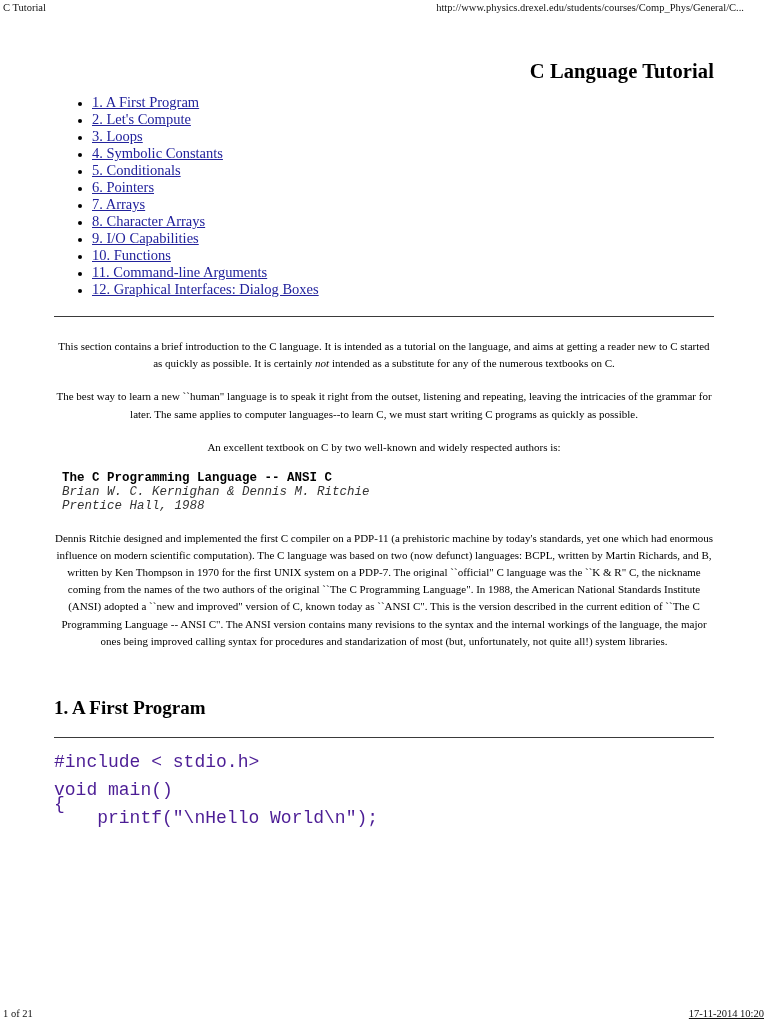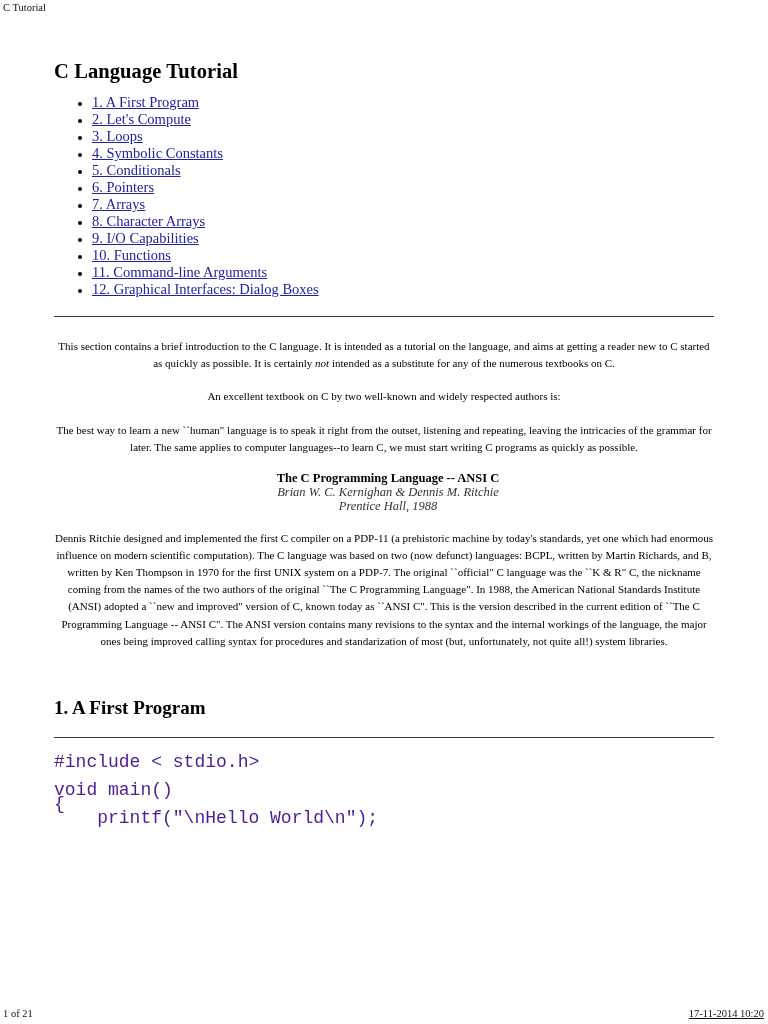--- a/index.html
+++ b/index.html
@@ -72,21 +72,21 @@
   .page {
     position: absolute;
     top: 40px;
     left: 54px;
     width: 660px;
   }
 
   h1.doc-title {
     font-size: 20.5px;
     font-weight: bold;
-    text-align: left;
+    text-align: right;
     margin: 18px 0 0 0;
     line-height: 26px;
     letter-spacing: 0.1px;
   }
 
   p.toc-label {
     font-size: 14.5px;
     font-weight: bold;
     margin: 25px 0 0 0;
     line-height: 18px;
@@ -125,27 +125,26 @@
 
   p.body {
     font-size: 11px;
     line-height: 17.2px;
     margin: 16px 0 0 0;
     text-align: center;
   }
   p.body.first { margin-top: 21px; }
 
   pre.cite {
-    font-family: Liberation Serif, serif;
+    font-family: Liberation Mono, monospace;
     font-size: 12.5px;
     line-height: 14.2px;
     margin: 15px 0 0 0;
     padding: 0 0 0 8px;
     white-space: pre;
-    text-align: center;
   }
   pre.cite .cite-title { font-weight: bold; }
   pre.cite .cite-author,
   pre.cite .cite-pub { font-style: italic; color: #333333; }
 
   h2.section-title {
     font-size: 19px;
     font-weight: bold;
     margin: 46px 0 0 0;
     line-height: 24px;
@@ -159,20 +158,21 @@
     padding: 0;
     white-space: pre;
     color: #4c1d95;
   }
 </style>
 </head>
 <body>
 
 <div class="print-header">
   <span class="ph-left">C Tutorial</span>
+  <span class="ph-right">http://www.physics.drexel.edu/students/courses/Comp_Phys/General/C...</span>
 </div>
 
 <div class="page">
 
   <h1 class="doc-title">C Language Tutorial</h1>
 
 
   <ul class="toc">
     <li><a class="doclink" href="#">1. A First Program</a></li>
     <li><a class="doclink" href="#">2. Let's Compute</a></li>
@@ -185,23 +185,23 @@
     <li><a class="doclink" href="#">9. I/O Capabilities</a></li>
     <li><a class="doclink" href="#">10. Functions</a></li>
     <li><a class="doclink" href="#">11. Command-line Arguments</a></li>
     <li><a class="doclink" href="#">12. Graphical Interfaces: Dialog Boxes</a></li>
   </ul>
 
   <hr class="rule">
 
   <p class="body first"><span>This section contains a brief introduction to the C language. It is intended as a tutorial on the language, and aims at getting a reader new to C started as quickly as possible. It is certainly </span><em>not</em><span> intended as a substitute for any of the numerous textbooks on C.</span></p>
 
+  <p class="body">The best way to learn a new ``human" language is to speak it right from the outset, listening and repeating, leaving the intricacies of the grammar for later. The same applies to computer languages--to learn C, we must start writing C programs as quickly as possible.</p>
+
   <p class="body">An excellent textbook on C by two well-known and widely respected authors is:</p>
-
-  <p class="body">The best way to learn a new ``human" language is to speak it right from the outset, listening and repeating, leaving the intricacies of the grammar for later. The same applies to computer languages--to learn C, we must start writing C programs as quickly as possible.</p>
 
   <pre class="cite"><span class="cite-title">The C Programming Language -- ANSI C</span>
 <span class="cite-author">Brian W. C. Kernighan &amp; Dennis M. Ritchie</span>
 <span class="cite-pub">Prentice Hall, 1988</span></pre>
 
   <p class="body">Dennis Ritchie designed and implemented the first C compiler on a PDP-11 (a prehistoric machine by today's standards, yet one which had enormous influence on modern scientific computation). The C language was based on two (now defunct) languages: BCPL, written by Martin Richards, and B, written by Ken Thompson in 1970 for the first UNIX system on a PDP-7. The original ``official" C language was the ``K &amp; R" C, the nickname coming from the names of the two authors of the original ``The C Programming Language". In 1988, the American National Standards Institute (ANSI) adopted a ``new and improved" version of C, known today as ``ANSI C". This is the version described in the current edition of ``The C Programming Language -- ANSI C". The ANSI version contains many revisions to the syntax and the internal workings of the language, the major ones being improved calling syntax for procedures and standarization of most (but, unfortunately, not quite all!) system libraries.</p>
 
   <h2 class="section-title">1. A First Program</h2>
 
 

